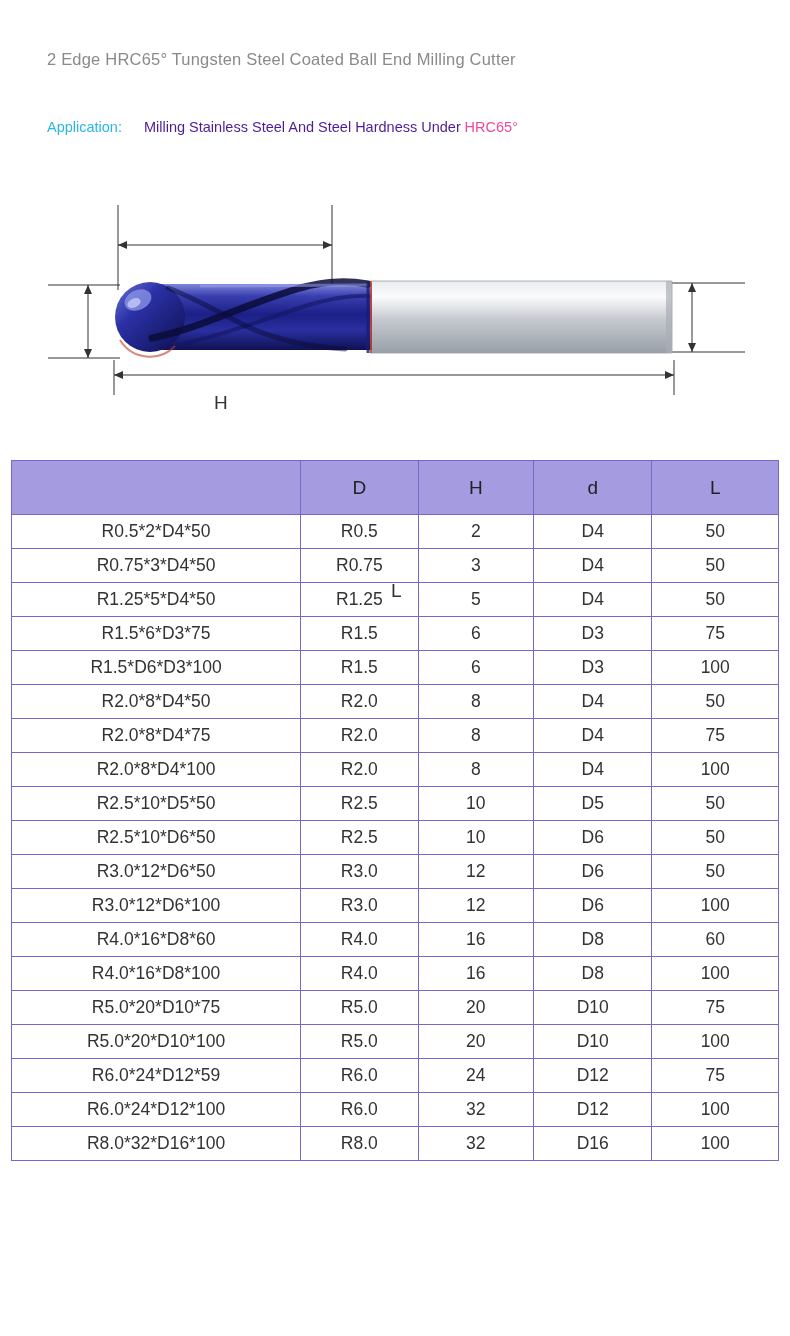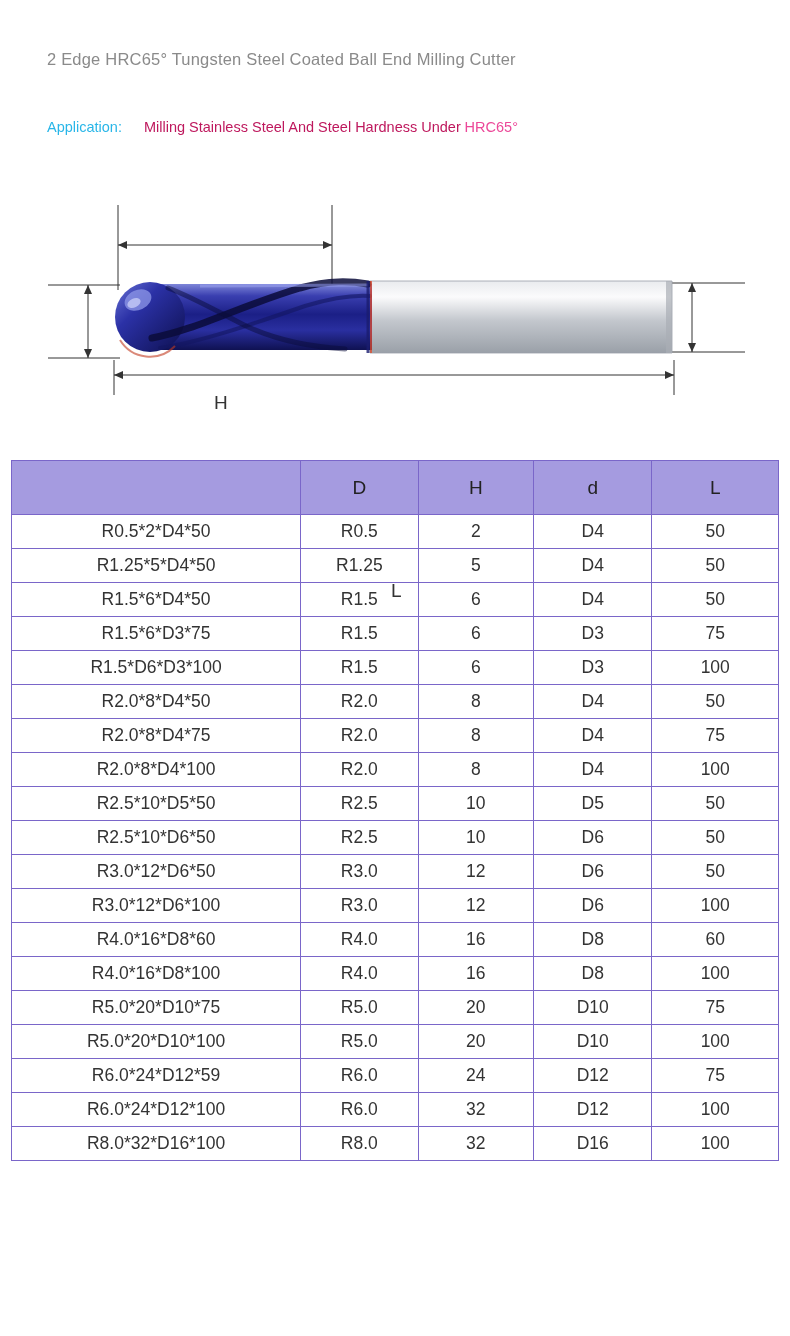--- a/index.html
+++ b/index.html
@@ -36,21 +36,21 @@
     left: 47px;
     top: 119px;
     white-space: nowrap;
     font-size: 14px;
   }
   .app-label {
     color: #29b6e8;
     font-size: 14.5px;
   }
   .app-text {
-    color: #be185d;
+    color: #4c1d95;
     font-size: 14.5px;
     margin-left: 22px;
   }
   .app-hrc {
     color: #ec4899;
     font-size: 14.5px;
   }
 
   
   .diagram {
@@ -220,30 +220,30 @@
       </thead>
       <tbody id="spec-body">
           <tr>
             <td>R0.5*2*D4*50</td>
             <td>R0.5</td>
             <td>2</td>
             <td>D4</td>
             <td>50</td>
           </tr>
           <tr>
+            <td>R0.75*3*D4*50</td>
+            <td>R0.75</td>
+            <td>3</td>
+            <td>D4</td>
+            <td>50</td>
+          </tr>
+          <tr>
             <td>R1.25*5*D4*50</td>
             <td>R1.25</td>
             <td>5</td>
-            <td>D4</td>
-            <td>50</td>
-          </tr>
-          <tr>
-            <td>R1.5*6*D4*50</td>
-            <td>R1.5</td>
-            <td>6</td>
             <td>D4</td>
             <td>50</td>
           </tr>
           <tr>
             <td>R1.5*6*D3*75</td>
             <td>R1.5</td>
             <td>6</td>
             <td>D3</td>
             <td>75</td>
           </tr>

